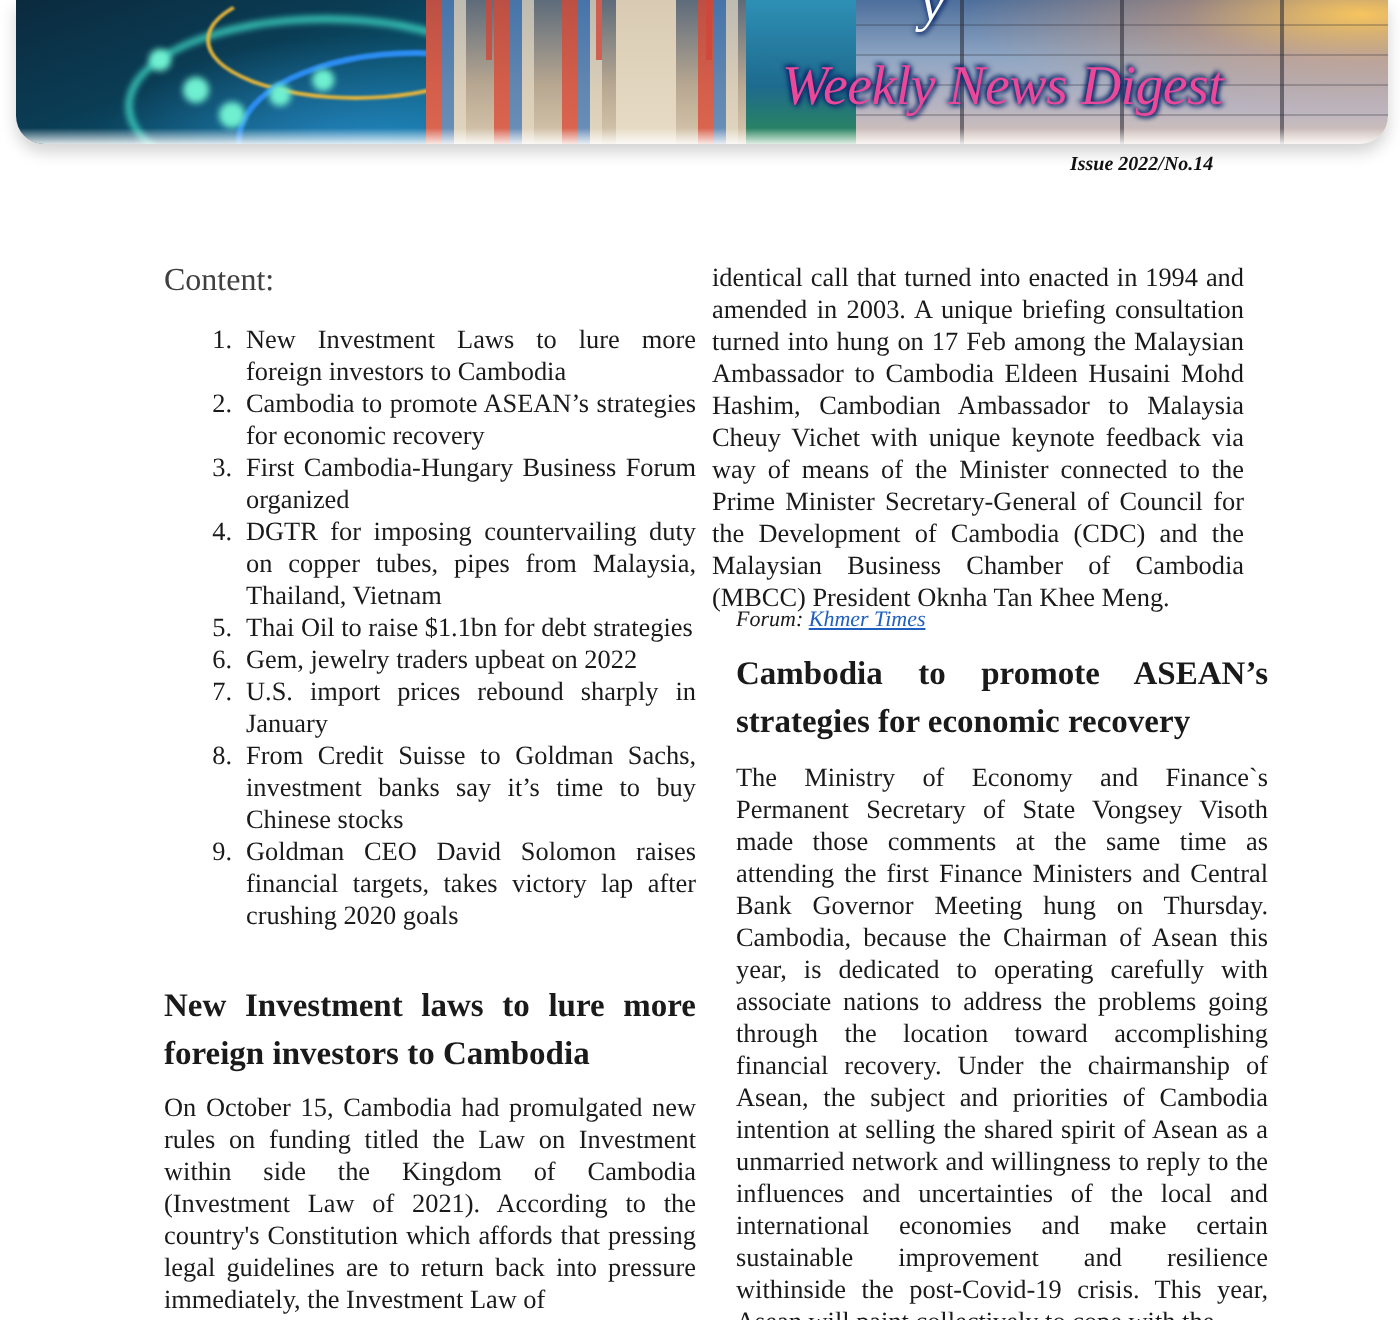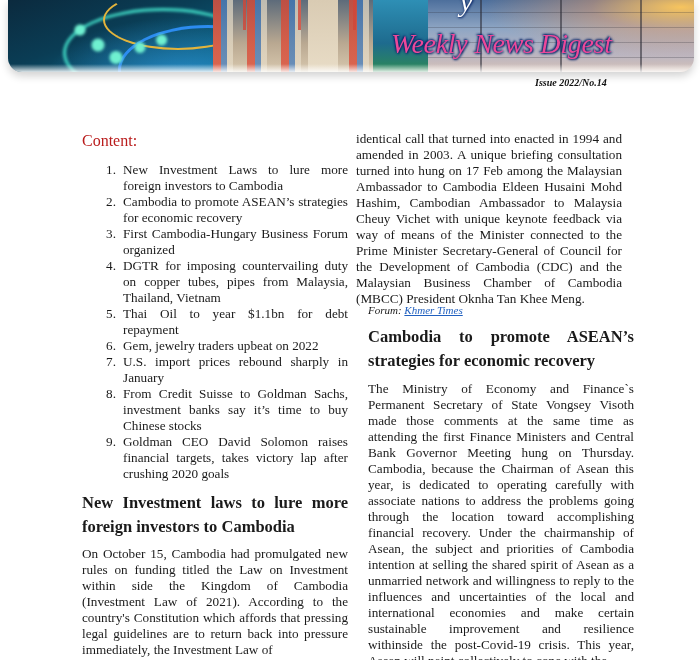--- a/index.html
+++ b/index.html
@@ -97,21 +97,21 @@
     }
 
     .issue {
       position: absolute; left: 503px; top: 77px;
       font-family: "Liberation Serif", serif; font-style: italic; font-weight: bold;
       font-size: 10px; color: #111; margin-left: 32px;
     }
 
     .content-heading {
       position: absolute; left: 82px; top: 132px;
-      font-size: 16px; color: #b91c1c;
+      font-size: 16px; color: #404040;
     }
     .toc { position: absolute; left: 82px; top: 162px; width: 266px; list-style: none; }
     .toc li { display: flex; text-align: justify; line-height: 16px; font-size: 13.2px; }
     .toc .num { width: 41px; flex: 0 0 41px; text-align: right; padding-right: 7px; }
     .toc .txt { flex: 1; text-align: justify; text-align-last: left; }
 
     .article-heading {
       font-size: 16.5px; line-height: 24px; color: #1a1a1a;
       text-align: justify; text-align-last: left;
     }
@@ -165,21 +165,21 @@
   <li>
       <span class="num">3.</span>
       <span class="txt">First Cambodia-Hungary Business Forum organized</span>
     </li>
   <li>
       <span class="num">4.</span>
       <span class="txt">DGTR for imposing countervailing duty on copper tubes, pipes from Malaysia, Thailand, Vietnam</span>
     </li>
   <li>
       <span class="num">5.</span>
-      <span class="txt">Thai Oil to year $1.1bn for debt repayment</span>
+      <span class="txt">Thai Oil to raise $1.1bn for debt strategies</span>
     </li>
   <li>
       <span class="num">6.</span>
       <span class="txt">Gem, jewelry traders upbeat on 2022</span>
     </li>
   <li>
       <span class="num">7.</span>
       <span class="txt">U.S. import prices rebound sharply in January</span>
     </li>
   <li>

